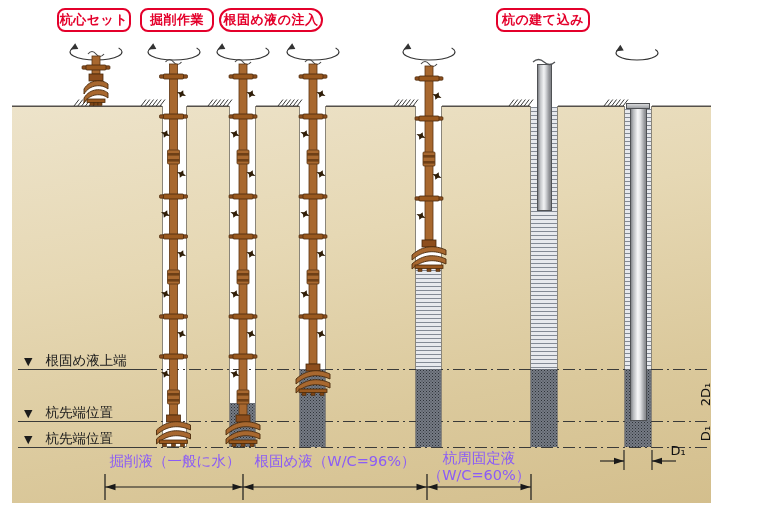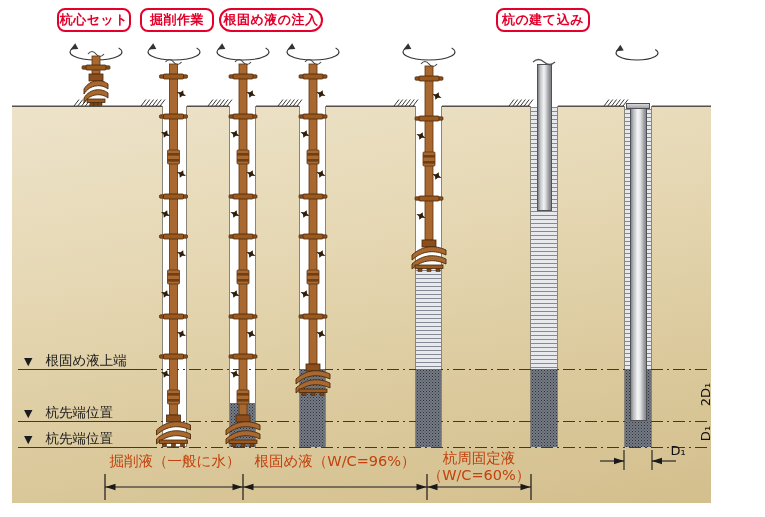--- a/index.html
+++ b/index.html
@@ -29,21 +29,21 @@
   .cap7{z-index:5;background:linear-gradient(180deg,#d9dadc,#9fa1a5);border:1px solid #4f5154;box-sizing:border-box;}
   #overlay{position:absolute;left:0;top:0;z-index:6;pointer-events:none;}
   
   .stage{top:8px;height:24px;z-index:7;box-sizing:border-box;border:2px solid #e4002b;border-radius:8px;
     background:#fff;color:#e4002b;font-weight:bold;font-size:13px;letter-spacing:.5px;white-space:nowrap;
     display:flex;align-items:center;justify-content:center;}
   
   .marker{z-index:7;display:flex;align-items:center;color:#1c1c1c;font-size:13.5px;white-space:nowrap;}
   .marker .tri{font-size:11px;margin-right:13px;color:#1c1c1c;}
   
-  .fluid{z-index:7;color:#c2410c;font-size:14.5px;text-align:center;white-space:nowrap;line-height:17px;}
+  .fluid{z-index:7;color:#8b5cf6;font-size:14.5px;text-align:center;white-space:nowrap;line-height:17px;}
   
   .dim{z-index:7;color:#111;font-size:13px;white-space:nowrap;text-align:center;width:40px;}
   .rot{transform:rotate(-90deg);}
 </style>
 </head>
 <body>
 
 <div id="canvas">
 
   <div class="abs ground"></div>

